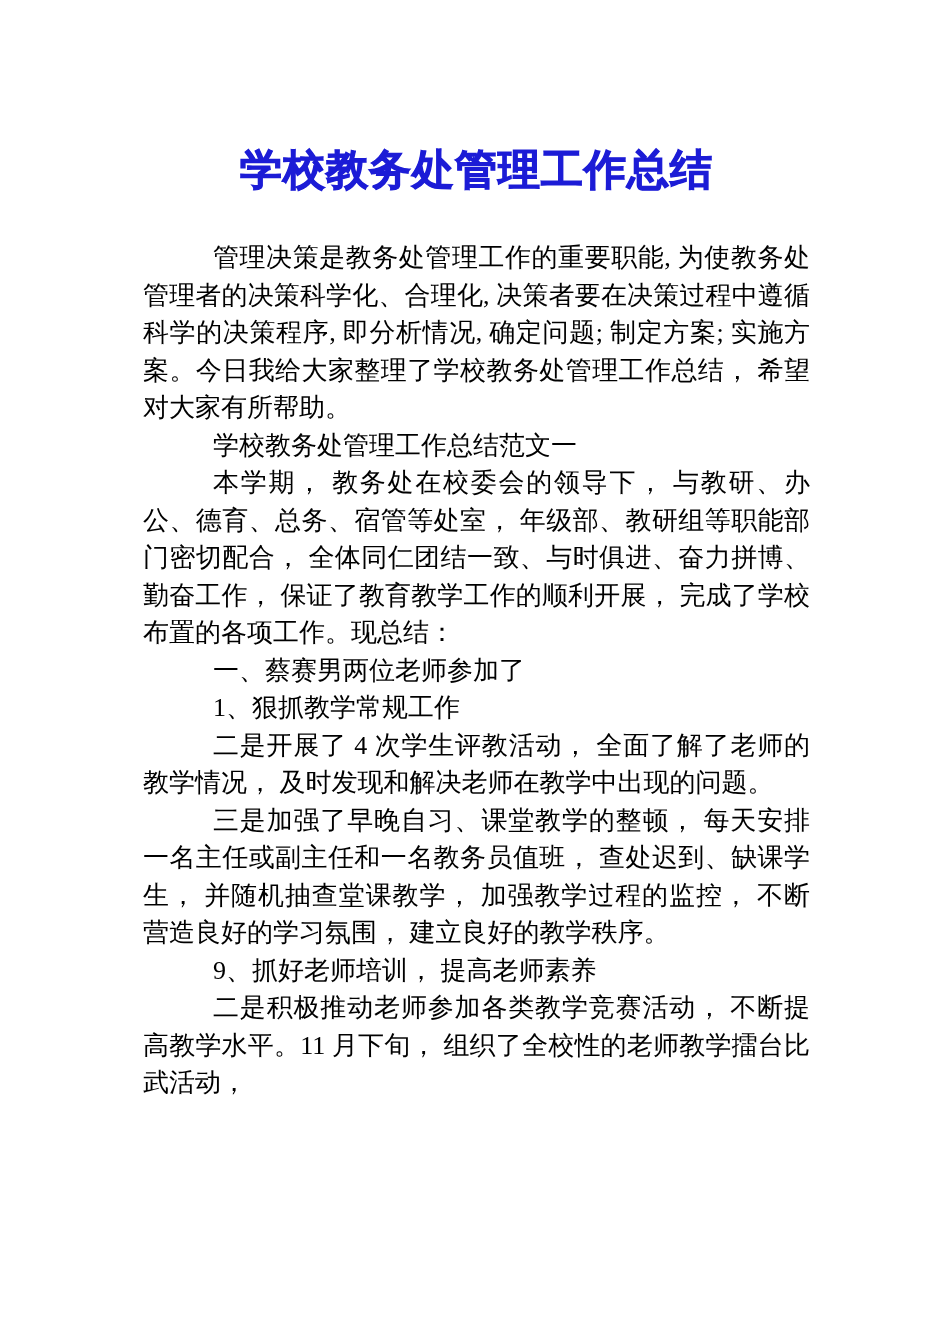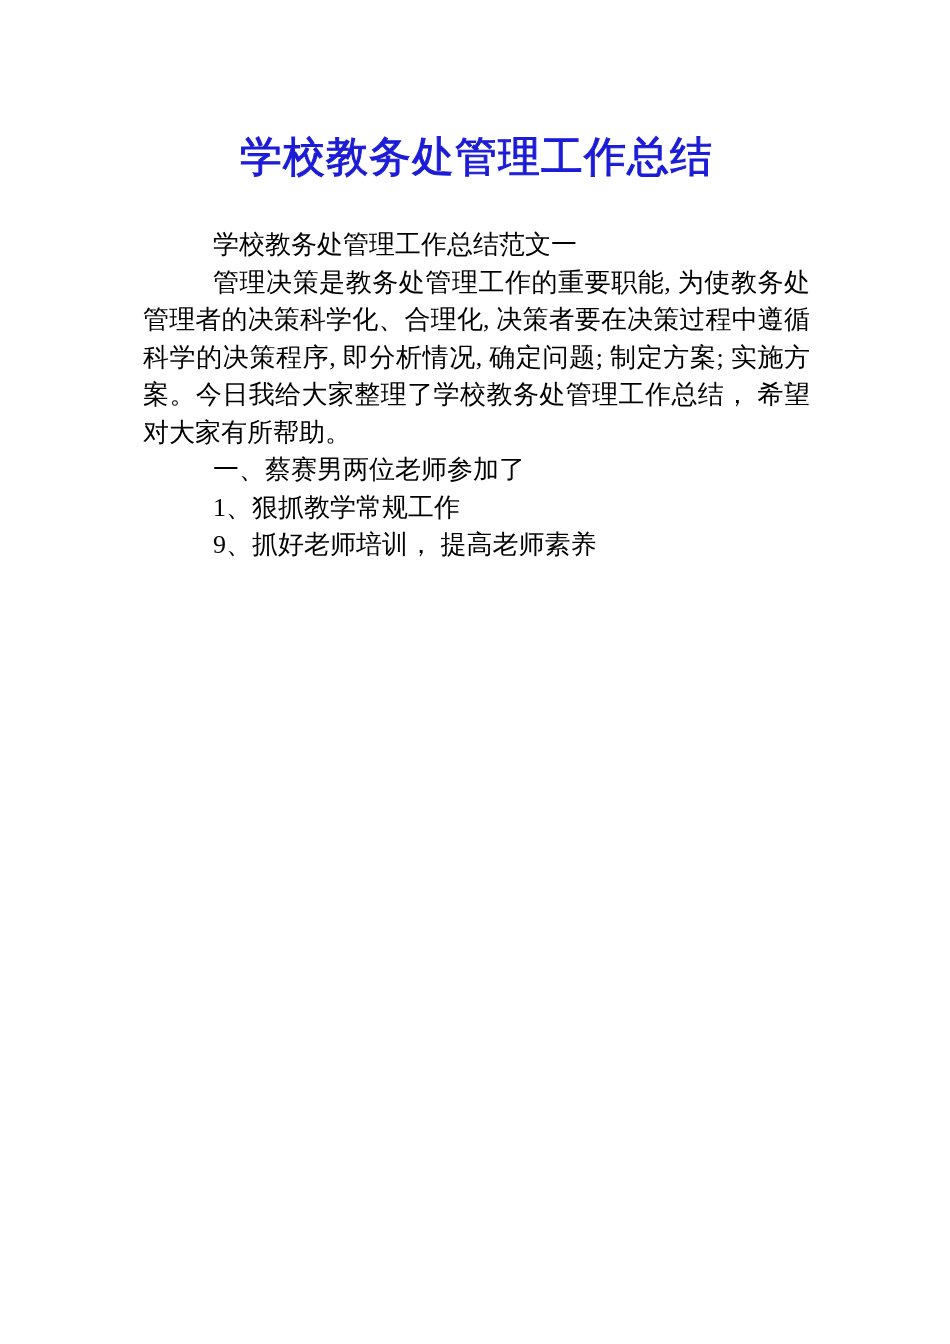--- a/index.html
+++ b/index.html
@@ -13,25 +13,25 @@
     height: 1344px;
     margin: 0 auto;
     background: #ffffff;
     overflow: hidden;
     box-sizing: border-box;
     padding: 126px 140px 0 143px;
     font-family: "Liberation Serif", "DejaVu Serif", serif;
     color: #000000;
   }
   .doc-title {
-    margin: 4px;
+    margin: 17px;
     padding: 0;
     text-align: center;
     font-family: "DejaVu Sans", "Liberation Sans", sans-serif;
-    font-weight: 400;
+    font-weight: 700;
     font-size: 42px;
     line-height: 54px;
     letter-spacing: 1px;
     color: #1c1cd6;
     
     -webkit-text-stroke: 1px #1c1cd6;
   }
   .doc-body {
     margin-top: 42px;
   }
@@ -45,19 +45,23 @@
     text-indent: 70px;
     word-break: break-all;
   }
 </style>
 </head>
 <body>
 
 <div class="page" style="background: rgb(255, 255, 255);">
   <h1 class="doc-title" style="color: rgb(28, 28, 214); -webkit-text-stroke: 1px rgb(28, 28, 214);">学校教务处管理工作总结</h1>
   <div class="doc-body" style="color: rgb(0, 0, 0);">
+      <p>管理决策是教务处管理工作的重要职能, 为使教务处管理者的决策科学化、合理化, 决策者要在决策过程中遵循科学的决策程序, 即分析情况, 确定问题; 制定方案; 实施方案。今日我给大家整理了学校教务处管理工作总结， 希望对大家有所帮助。</p>
       <p>学校教务处管理工作总结范文一</p>
-      <p>管理决策是教务处管理工作的重要职能, 为使教务处管理者的决策科学化、合理化, 决策者要在决策过程中遵循科学的决策程序, 即分析情况, 确定问题; 制定方案; 实施方案。今日我给大家整理了学校教务处管理工作总结， 希望对大家有所帮助。</p>
+      <p>本学期， 教务处在校委会的领导下， 与教研、办公、德育、总务、宿管等处室， 年级部、教研组等职能部门密切配合， 全体同仁团结一致、与时俱进、奋力拼博、勤奋工作， 保证了教育教学工作的顺利开展， 完成了学校布置的各项工作。现总结：</p>
       <p>一、蔡赛男两位老师参加了</p>
       <p>1、狠抓教学常规工作</p>
+      <p>二是开展了 4 次学生评教活动， 全面了解了老师的教学情况， 及时发现和解决老师在教学中出现的问题。</p>
+      <p>三是加强了早晚自习、课堂教学的整顿， 每天安排一名主任或副主任和一名教务员值班， 查处迟到、缺课学生， 并随机抽查堂课教学， 加强教学过程的监控， 不断营造良好的学习氛围， 建立良好的教学秩序。</p>
       <p>9、抓好老师培训， 提高老师素养</p>
+      <p>二是积极推动老师参加各类教学竞赛活动， 不断提高教学水平。11 月下旬， 组织了全校性的老师教学擂台比武活动，</p>
     </div>
 </div>
 
 </body></html>

